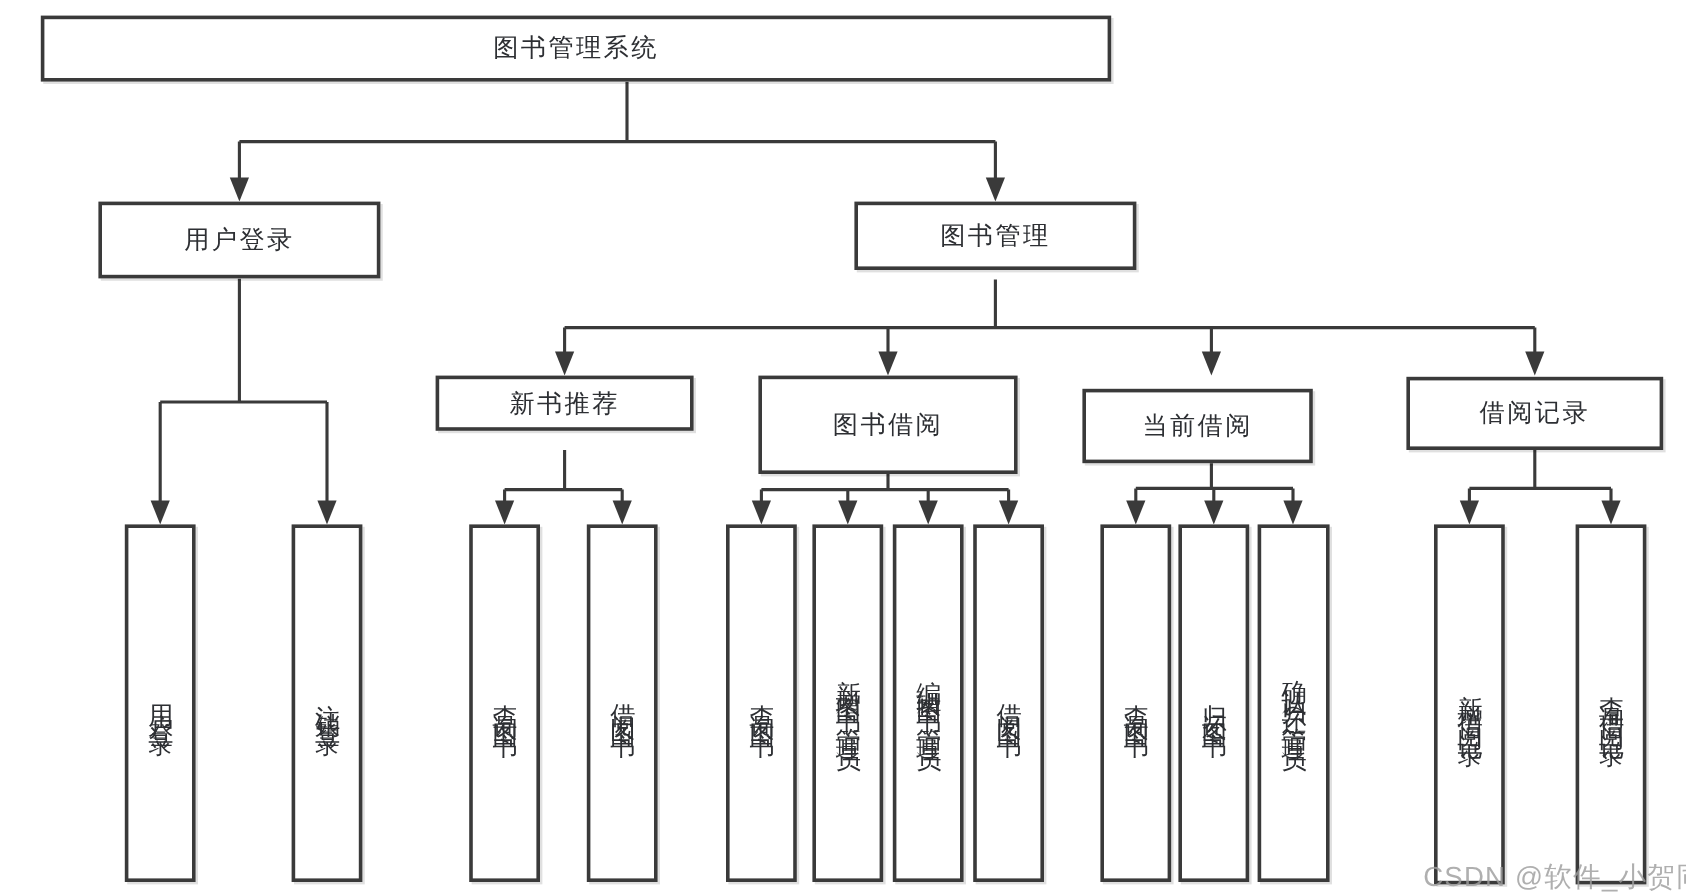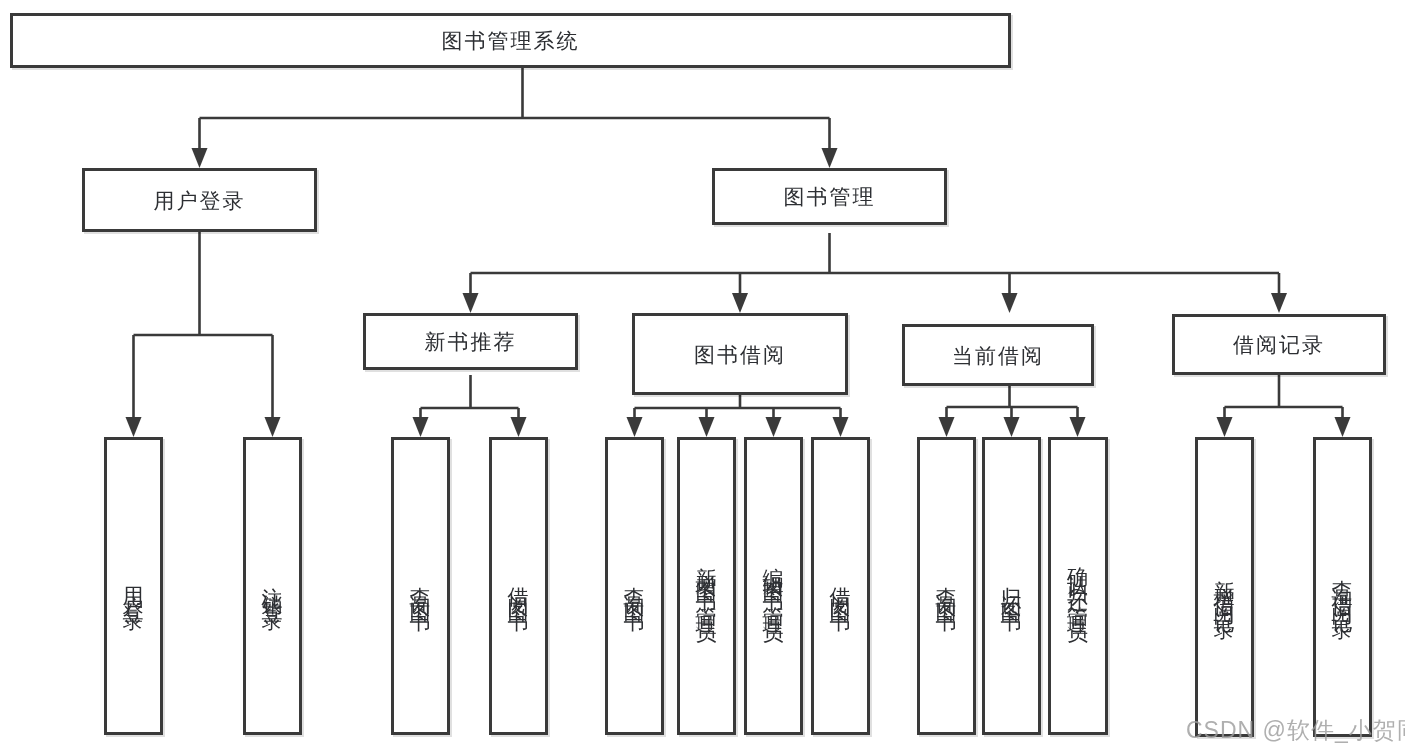--- a/index.html
+++ b/index.html
@@ -74,32 +74,32 @@
       <polygon points="765.5,417 781.5,417 773.5,437"></polygon>
       <polygon points="832.5,417 848.5,417 840.5,437"></polygon>
       <polygon points="938.5,417 954.5,417 946.5,437"></polygon>
       <polygon points="1003.5,417 1019.5,417 1011.5,437"></polygon>
       <polygon points="1069.5,417 1085.5,417 1077.5,437"></polygon>
       <polygon points="1216.5,417 1232.5,417 1224.5,437"></polygon>
       <polygon points="1334.5,417 1350.5,417 1342.5,437"></polygon>
     </g>
   </svg>
 
-  <div class="node h" style="left:10px;top:13px;width:1001px;height:55px">
+  <div class="node h" style="left:34px;top:13px;width:892px;height:55px">
     <span>图书管理系统</span>
   </div>
 
   <div class="node h" style="left:82px;top:168px;width:235px;height:64px">
     <span>用户登录</span>
   </div>
   <div class="node h" style="left:712px;top:168px;width:235px;height:57px">
     <span>图书管理</span>
   </div>
 
-  <div class="node h" style="left:363px;top:313px;width:215px;height:57px">
+  <div class="node h" style="left:363px;top:313px;width:215px;height:46px">
     <span>新书推荐</span>
   </div>
   <div class="node h" style="left:632px;top:313px;width:216px;height:82px">
     <span>图书借阅</span>
   </div>
   <div class="node h" style="left:902px;top:324px;width:192px;height:62px">
     <span>当前借阅</span>
   </div>
   <div class="node h" style="left:1172px;top:314px;width:214px;height:61px">
     <span>借阅记录</span>

